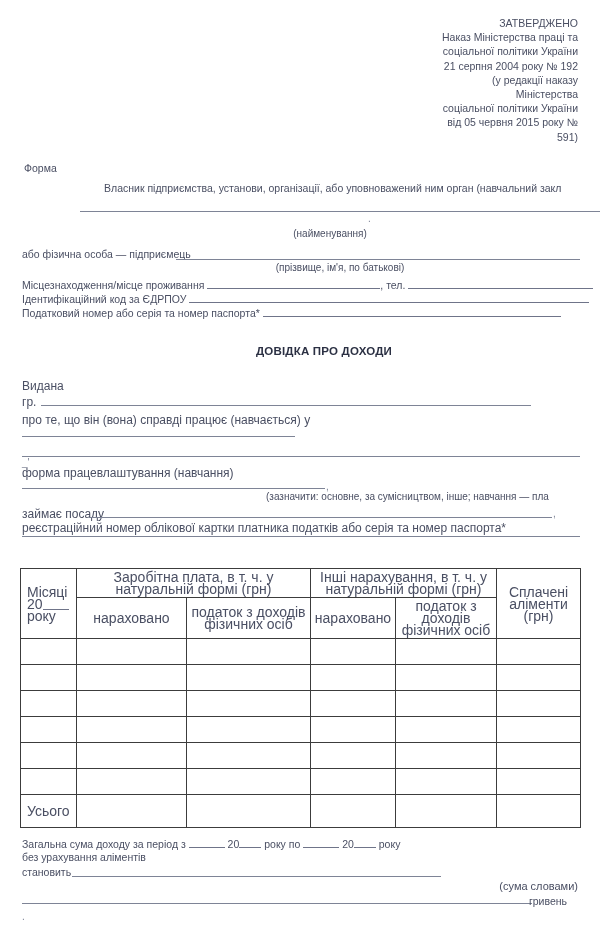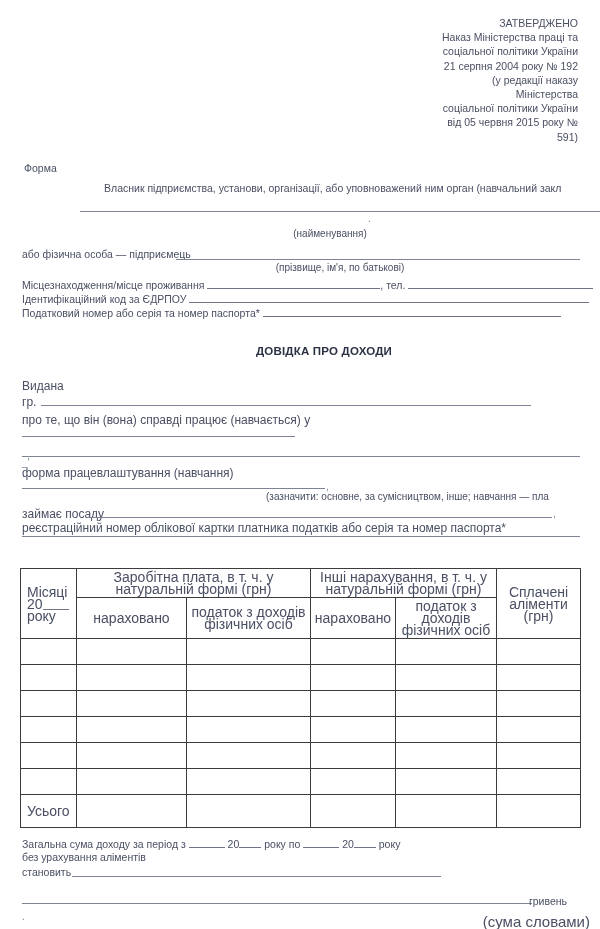--- a/index.html
+++ b/index.html
@@ -196,24 +196,23 @@
     font-size: 10.5px;
     white-space: nowrap;
   }
   .f-total { top: 837px; }
   .f-bez   { top: 851px; }
   .f-stan  { top: 866px; }
 
   .r-stan  { left: 72px; top: 876px; width: 369px; }
   .cap-suma {
     position: absolute;
-    right: 10px;
+    right: 22px;
     top: 880px;
-    font-size: 15px;
-    margin-top: 33px;
+    font-size: 11px;
   }
   .r-gryven { left: 22px; top: 903px; width: 510px; }
   .gryven-label {
     position: absolute;
     right: 33px;
     top: 895px;
     font-size: 10.5px;
   }
   .final-dot { left: 22px; top: 911px; }
 

